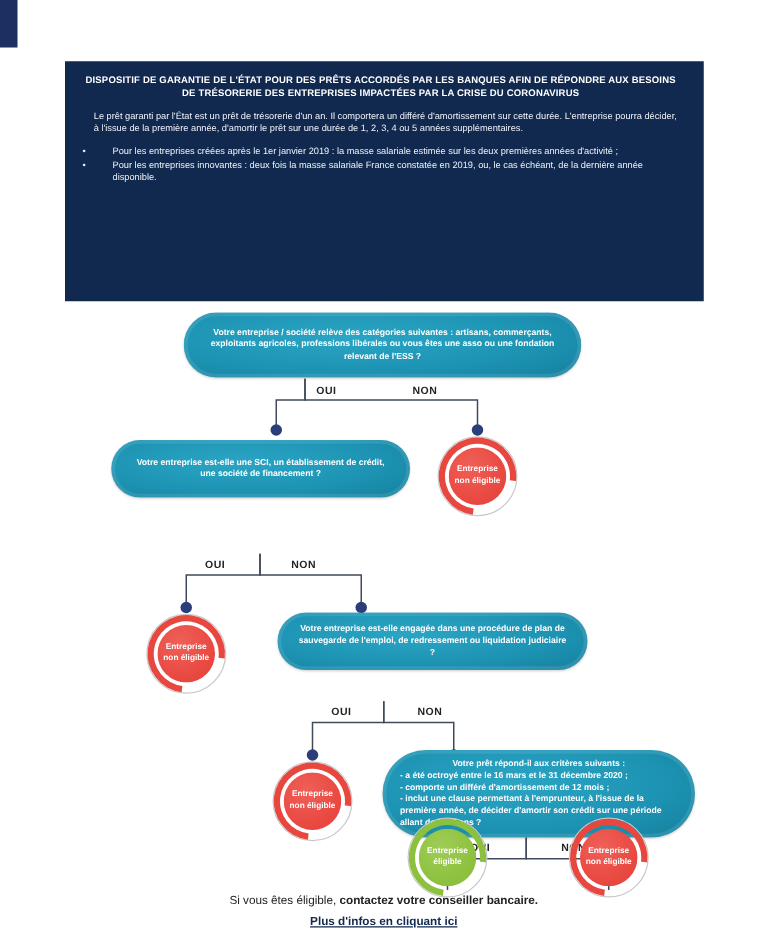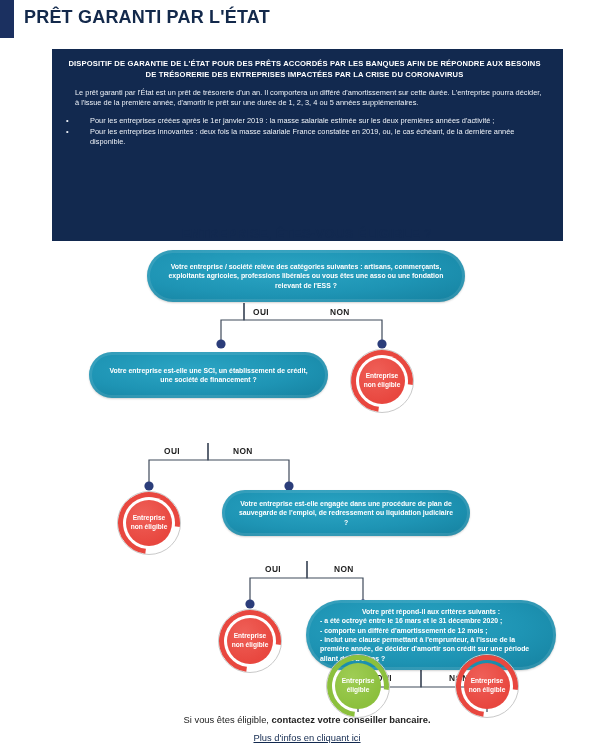--- a/index.html
+++ b/index.html
@@ -193,33 +193,32 @@
   }
   #footer-line-1 {
     font-size: 9.4px;
     color: #222222;
     line-height: 14px;
   }
   #footer-line-1 .strong { font-weight: bold; text-align: center; }
   #footer-link {
     display: inline-block;
     font-size: 9.4px;
-    font-weight: normal;
+    font-weight: bold;
     color: #12294f;
     text-decoration: underline;
     line-height: 14px;
     cursor: pointer;
   }
 </style>
 </head>
 <body>
 
 <div id="page-header">
   <div id="header-accent-bar"></div>
-  <div id="page-title">PRÊT GARANTI PAR L'ÉTAT</div>
 </div>
 
 <div id="info-panel">
   <div id="info-panel-heading">DISPOSITIF DE GARANTIE DE L'ÉTAT POUR DES PRÊTS ACCORDÉS PAR LES BANQUES AFIN DE RÉPONDRE AUX BESOINS DE TRÉSORERIE DES ENTREPRISES IMPACTÉES PAR LA CRISE DU CORONAVIRUS</div>
   <p class="info-para">Le prêt garanti par l'État est un prêt de trésorerie d'un an. Il comportera un différé d'amortissement sur cette durée. L'entreprise pourra décider, à l'issue de la première année, d'amortir le prêt sur une durée de 1, 2, 3, 4 ou 5 années supplémentaires.</p>
   <ul class="info-bullets">
     <li>Pour les entreprises créées après le 1er janvier 2019 : la masse salariale estimée sur les deux premières années d'activité ;</li>
     <li>Pour les entreprises innovantes : deux fois la masse salariale France constatée en 2019, ou, le cas échéant, de la dernière année disponible.</li>
   </ul>
 </div>

